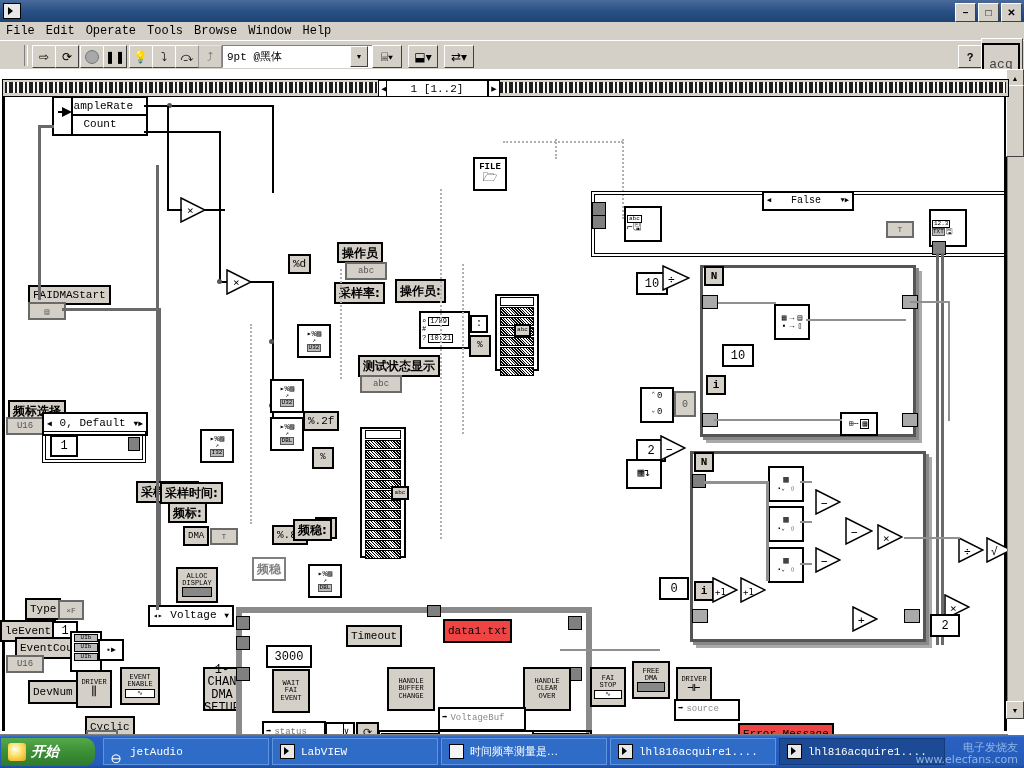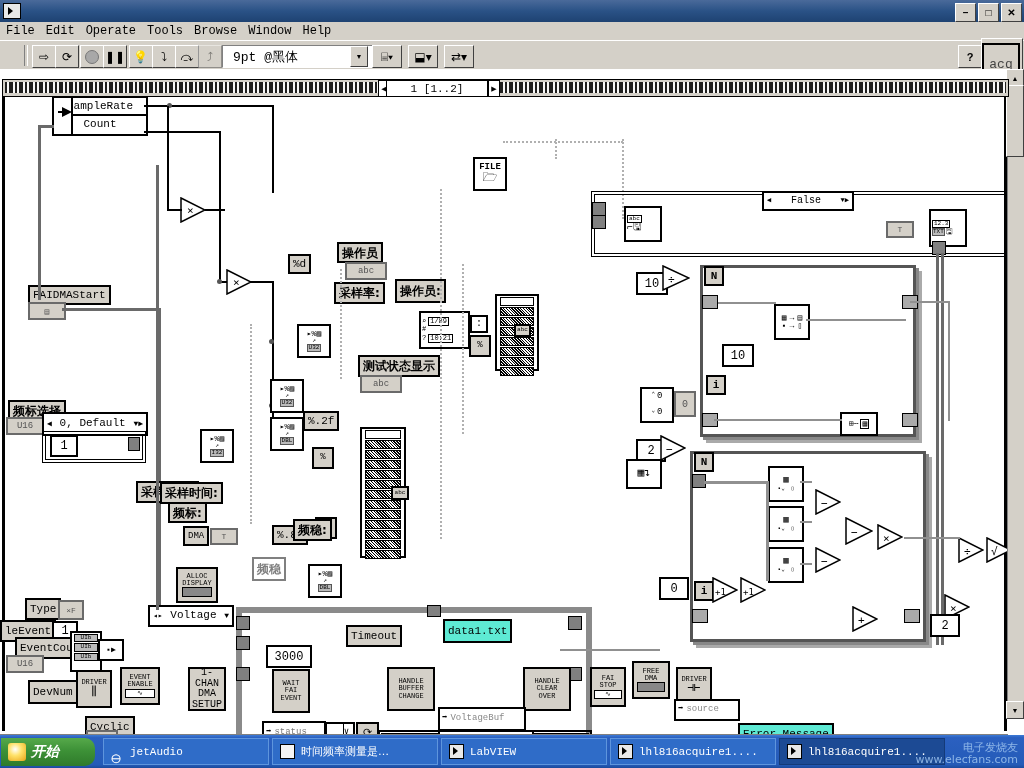--- a/index.html
+++ b/index.html
@@ -30,21 +30,21 @@
 
   
   .toolbar{position:absolute;left:0;top:40px;width:1024px;height:29px;background:#d4d0c8;
     border-top:1px solid #fff;border-bottom:1px solid #808080;}
   .tb-sep{position:absolute;top:4px;width:2px;height:21px;border-left:1px solid #808080;border-right:1px solid #fff;}
   .tbtn{position:absolute;top:4px;width:22px;height:21px;background:#d4d0c8;
     border:1px solid #fff;border-right-color:#404040;border-bottom-color:#404040;
     display:flex;align-items:center;justify-content:center;font-size:12px;color:#000;overflow:hidden;}
   .fontbox{position:absolute;top:4px;left:222px;width:145px;height:21px;background:#fff;
     border:1px solid #808080;border-right-color:#fff;border-bottom-color:#fff;
-    font-family:"Liberation Mono",monospace;font-size:13px;display:flex;align-items:center;padding-left:10px;}
+    font-family:"Liberation Mono",monospace;font-size:11px;display:flex;align-items:center;padding-left:4px;}
   .fontarrow{position:absolute;top:5px;left:350px;width:16px;height:19px;background:#d4d0c8;
     border:1px solid #fff;border-right-color:#404040;border-bottom-color:#404040;
     display:flex;align-items:center;justify-content:center;font-size:7px;}
   .helpbtn{position:absolute;top:4px;right:42px;width:22px;height:21px;background:#d4d0c8;
     border:1px solid #fff;border-right-color:#404040;border-bottom-color:#404040;
     display:flex;align-items:center;justify-content:center;font-size:11px;font-weight:bold;}
   .acqpane{position:absolute;right:1px;top:38px;width:40px;height:50px;background:#d4d0c8;
     border:1px solid #fff;border-right-color:#404040;border-bottom-color:#404040;}
   .acqlabel{position:absolute;right:4px;top:43px;width:34px;height:38px;background:#d4d0c8;
     border:2px solid #000;display:flex;align-items:center;justify-content:center;
@@ -71,21 +71,21 @@
   .seqsel{position:absolute;left:386px;top:80px;width:100px;height:15px;background:#fff;
     border:1px solid #000;display:flex;align-items:center;justify-content:center;
     font-family:"Liberation Mono",monospace;font-size:11px;z-index:4;}
   .seqarr{position:absolute;top:80px;width:10px;height:15px;background:#fff;border:1px solid #000;
     display:flex;align-items:center;justify-content:center;font-size:7px;z-index:4;}
 
   
   .lbl{position:absolute;background:#d4d0c8;border:2px solid #000;color:#000;
     font-family:"Liberation Mono",monospace;font-size:11px;line-height:1;
     display:flex;align-items:center;justify-content:center;padding:1px 3px;white-space:nowrap;}
-  .lbl.plain{background:#5eead4;}
+  .lbl.plain{background:#ef4444;}
   .lbl.cn{font-family:"DejaVu Sans",sans-serif;font-size:12px;font-weight:bold;}
   .lbl.gray{border-color:#808080;color:#808080;background:#fff;}
   .node{position:absolute;background:#d4d0c8;border:2px solid #000;
     font-family:"Liberation Mono",monospace;font-size:8px;line-height:1.05;
     display:flex;flex-direction:column;align-items:center;justify-content:center;
     text-align:center;color:#000;}
   .node.white{background:#fff;}
   .ctrl{position:absolute;background:#d4d0c8;border:2px solid #6a6a6a;
     font-family:"Liberation Mono",monospace;font-size:9px;color:#555;
     display:flex;align-items:center;justify-content:center;}
@@ -385,21 +385,21 @@
       <div style="font-size:7px">DRIVER</div>
       <div style="font-size:12px">⫼</div>
     </div>
     <div class="node" style="left:120px;top:598px;width:36px;height:34px;font-size:7px">
       <div>EVENT</div>
         <div>ENABLE</div>
       <div style="background:#fff;border:1px solid #000;width:28px;font-size:7px">∿</div>
     </div>
     <div class="lbl" style="left:85px;top:647px;height:16px">Cyclic</div>
     <div class="ctrl" style="left:86px;top:661px;width:28px;height:14px;font-size:8px">◂▸</div>
-    <div class="node" style="left:188px;top:598px;width:34px;height:40px;font-size:10px">
+    <div class="node" style="left:203px;top:598px;width:34px;height:40px;font-size:12px">
       <div>1-CHAN</div>
         <div>DMA</div>
         <div>SETUP</div>
     </div>
 
     <div class="bigloop" style="left:236px;top:538px;width:344px;height:202px"></div>
     <div class="tunnel" style="left:236px;top:547px;width:12px;height:12px"></div>
     <div class="tunnel" style="left:236px;top:567px;width:12px;height:12px"></div>
     <div class="tunnel" style="left:236px;top:598px;width:12px;height:12px"></div>
     <div class="tunnel" style="left:568px;top:547px;width:12px;height:12px"></div>
@@ -672,26 +672,26 @@
     <div class="startbtn">
       <span class="sicon"></span>
       <span>开始</span>
     </div>
     <div class="tasks">
       <div class="task">
         <span class="ico au">🜔</span>
         <span class="tl">jetAudio</span>
       </div>
       <div class="task">
+        <span class="ico lv"></span>
+        <span class="tl">LabVIEW</span>
+      </div>
+      <div class="task">
         <span class="ico wd"></span>
         <span class="tl" style="font-family:'DejaVu Sans',sans-serif">时间频率测量是…</span>
-      </div>
-      <div class="task">
-        <span class="ico lv"></span>
-        <span class="tl">LabVIEW</span>
       </div>
       <div class="task">
         <span class="ico lv"></span>
         <span class="tl">lhl816acquire1....</span>
       </div>
       <div class="task active">
         <span class="ico lv"></span>
         <span class="tl">lhl816acquire1....</span>
       </div>
     </div>

